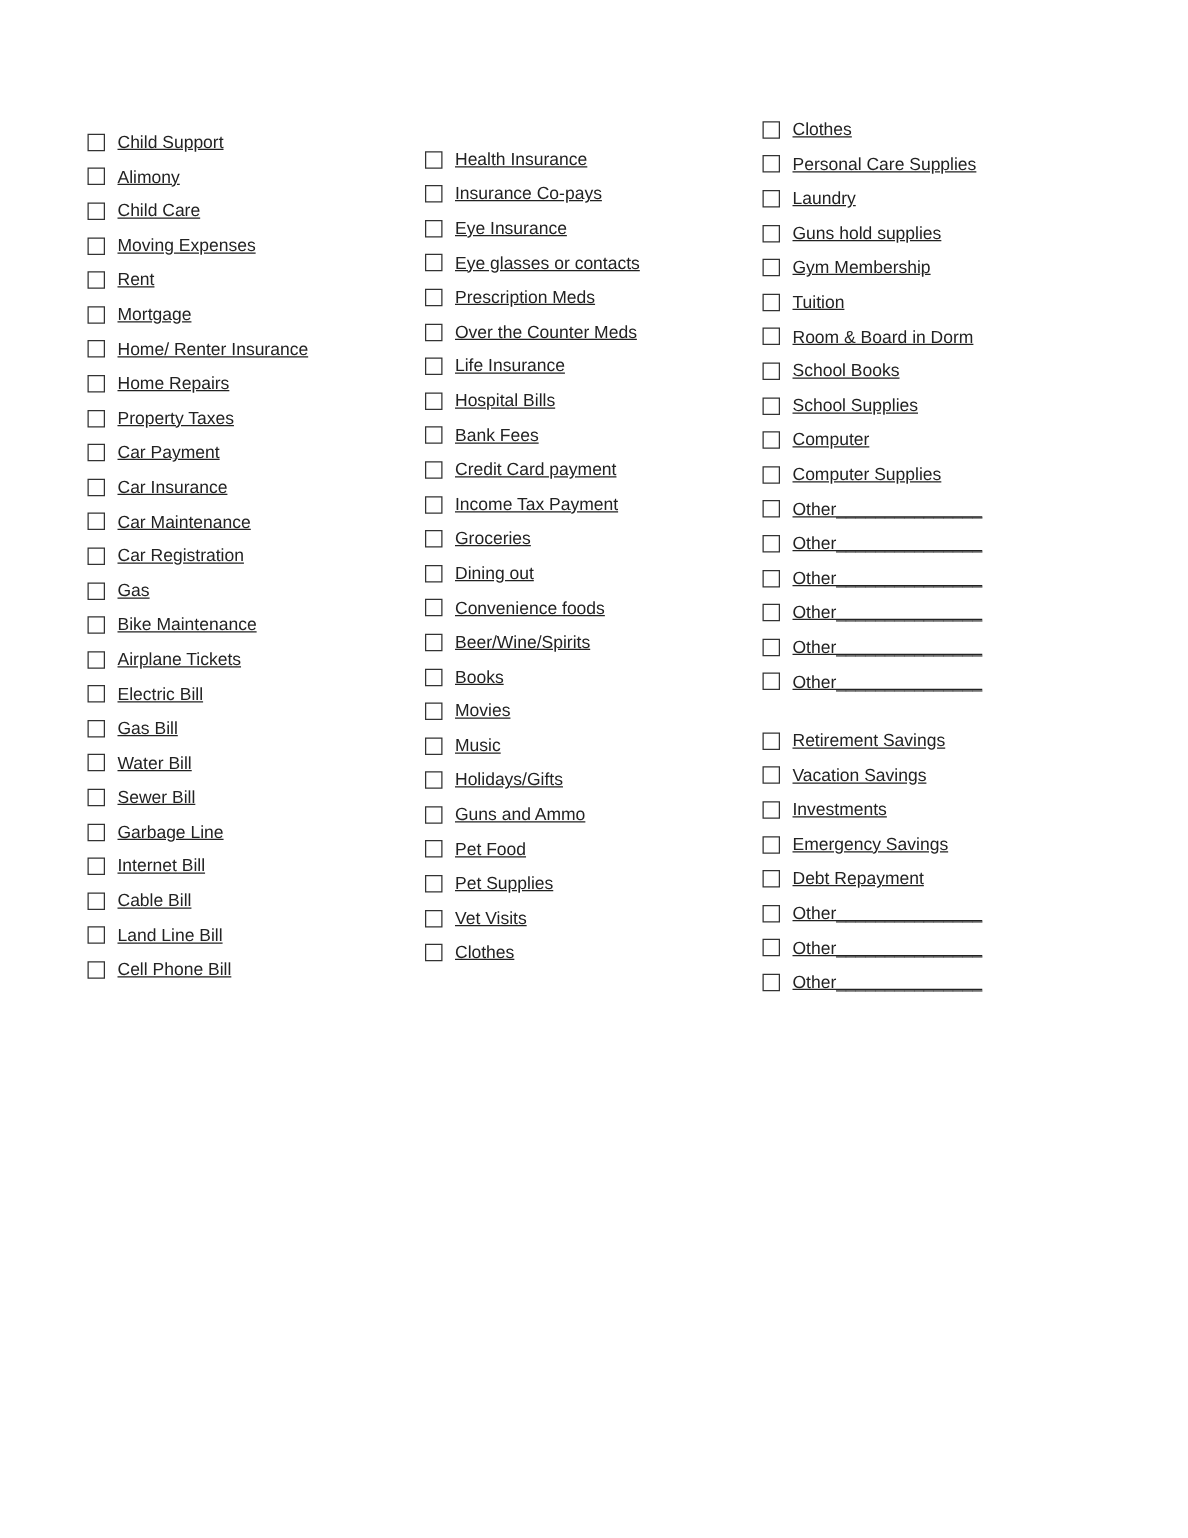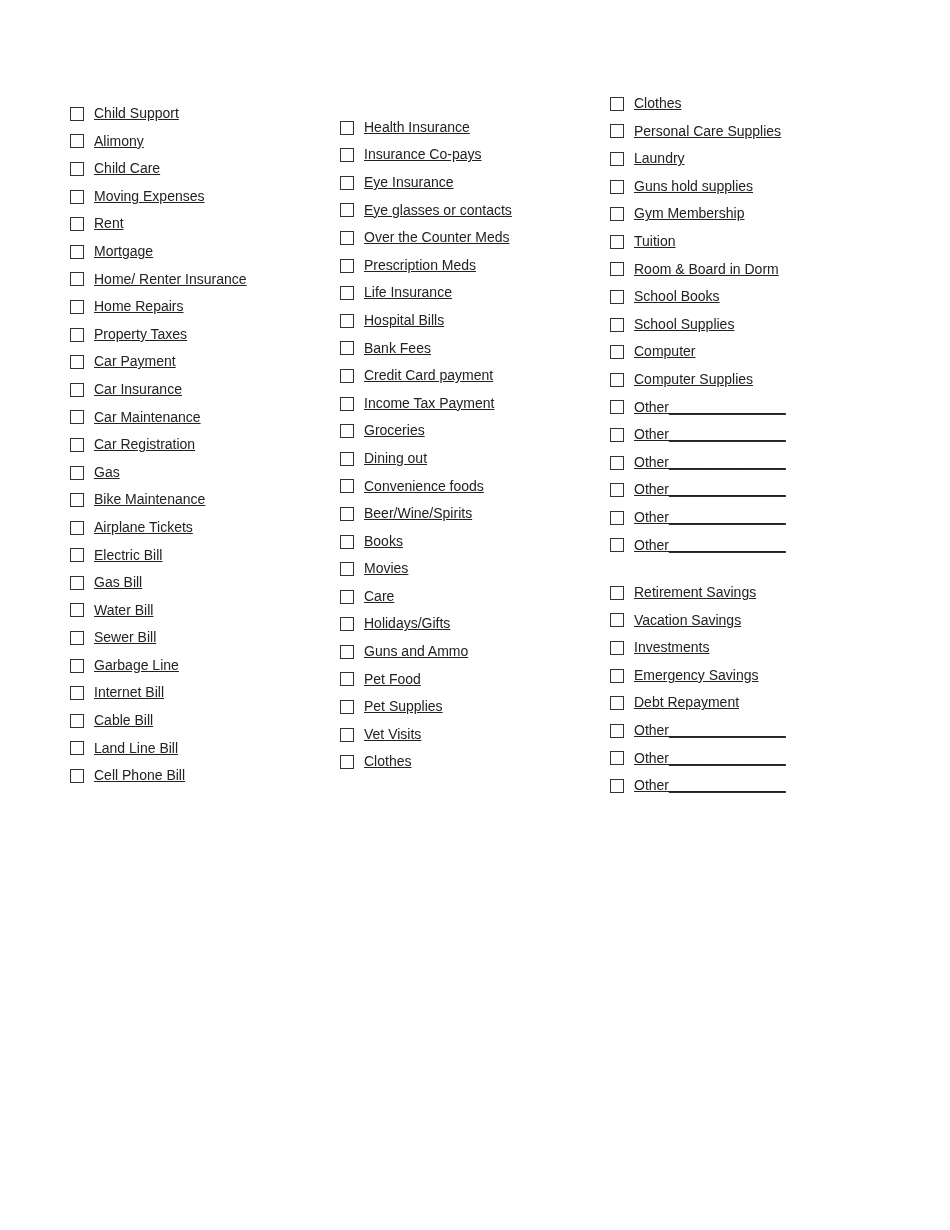--- a/index.html
+++ b/index.html
@@ -176,28 +176,28 @@
       <div class="item">
         <span class="checkbox"></span>
         <span class="item-label">Eye Insurance</span>
       </div>
       <div class="item">
         <span class="checkbox"></span>
         <span class="item-label">Eye glasses or contacts</span>
       </div>
       <div class="item">
         <span class="checkbox"></span>
+        <span class="item-label">Prescription Meds</span>
+      </div>
+      <div class="item">
+        <span class="checkbox"></span>
         <span class="item-label">Over the Counter Meds</span>
       </div>
       <div class="item">
         <span class="checkbox"></span>
-        <span class="item-label">Prescription Meds</span>
-      </div>
-      <div class="item">
-        <span class="checkbox"></span>
         <span class="item-label">Life Insurance</span>
       </div>
       <div class="item">
         <span class="checkbox"></span>
         <span class="item-label">Hospital Bills</span>
       </div>
       <div class="item">
         <span class="checkbox"></span>
         <span class="item-label">Bank Fees</span>
       </div>
@@ -228,21 +228,21 @@
       <div class="item">
         <span class="checkbox"></span>
         <span class="item-label">Books</span>
       </div>
       <div class="item">
         <span class="checkbox"></span>
         <span class="item-label">Movies</span>
       </div>
       <div class="item">
         <span class="checkbox"></span>
-        <span class="item-label">Care</span>
+        <span class="item-label">Music</span>
       </div>
       <div class="item">
         <span class="checkbox"></span>
         <span class="item-label">Holidays/Gifts</span>
       </div>
       <div class="item">
         <span class="checkbox"></span>
         <span class="item-label">Guns and Ammo</span>
       </div>
       <div class="item">

